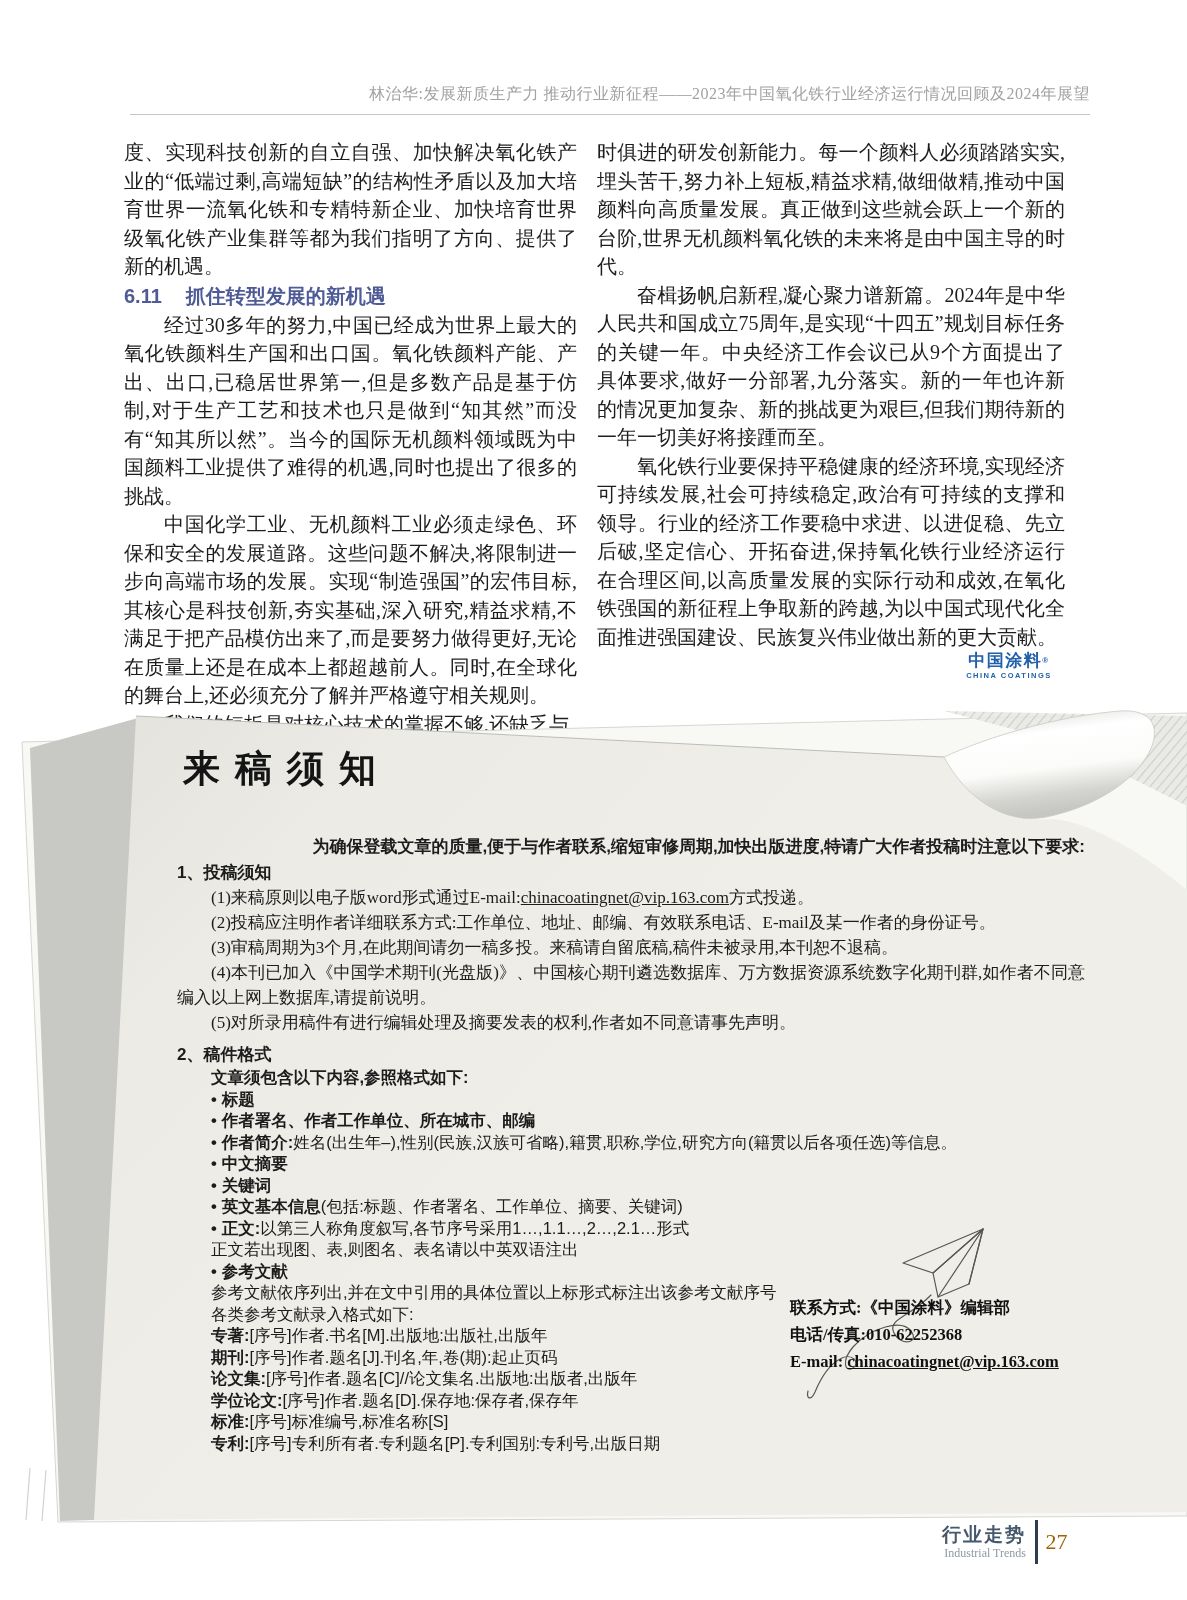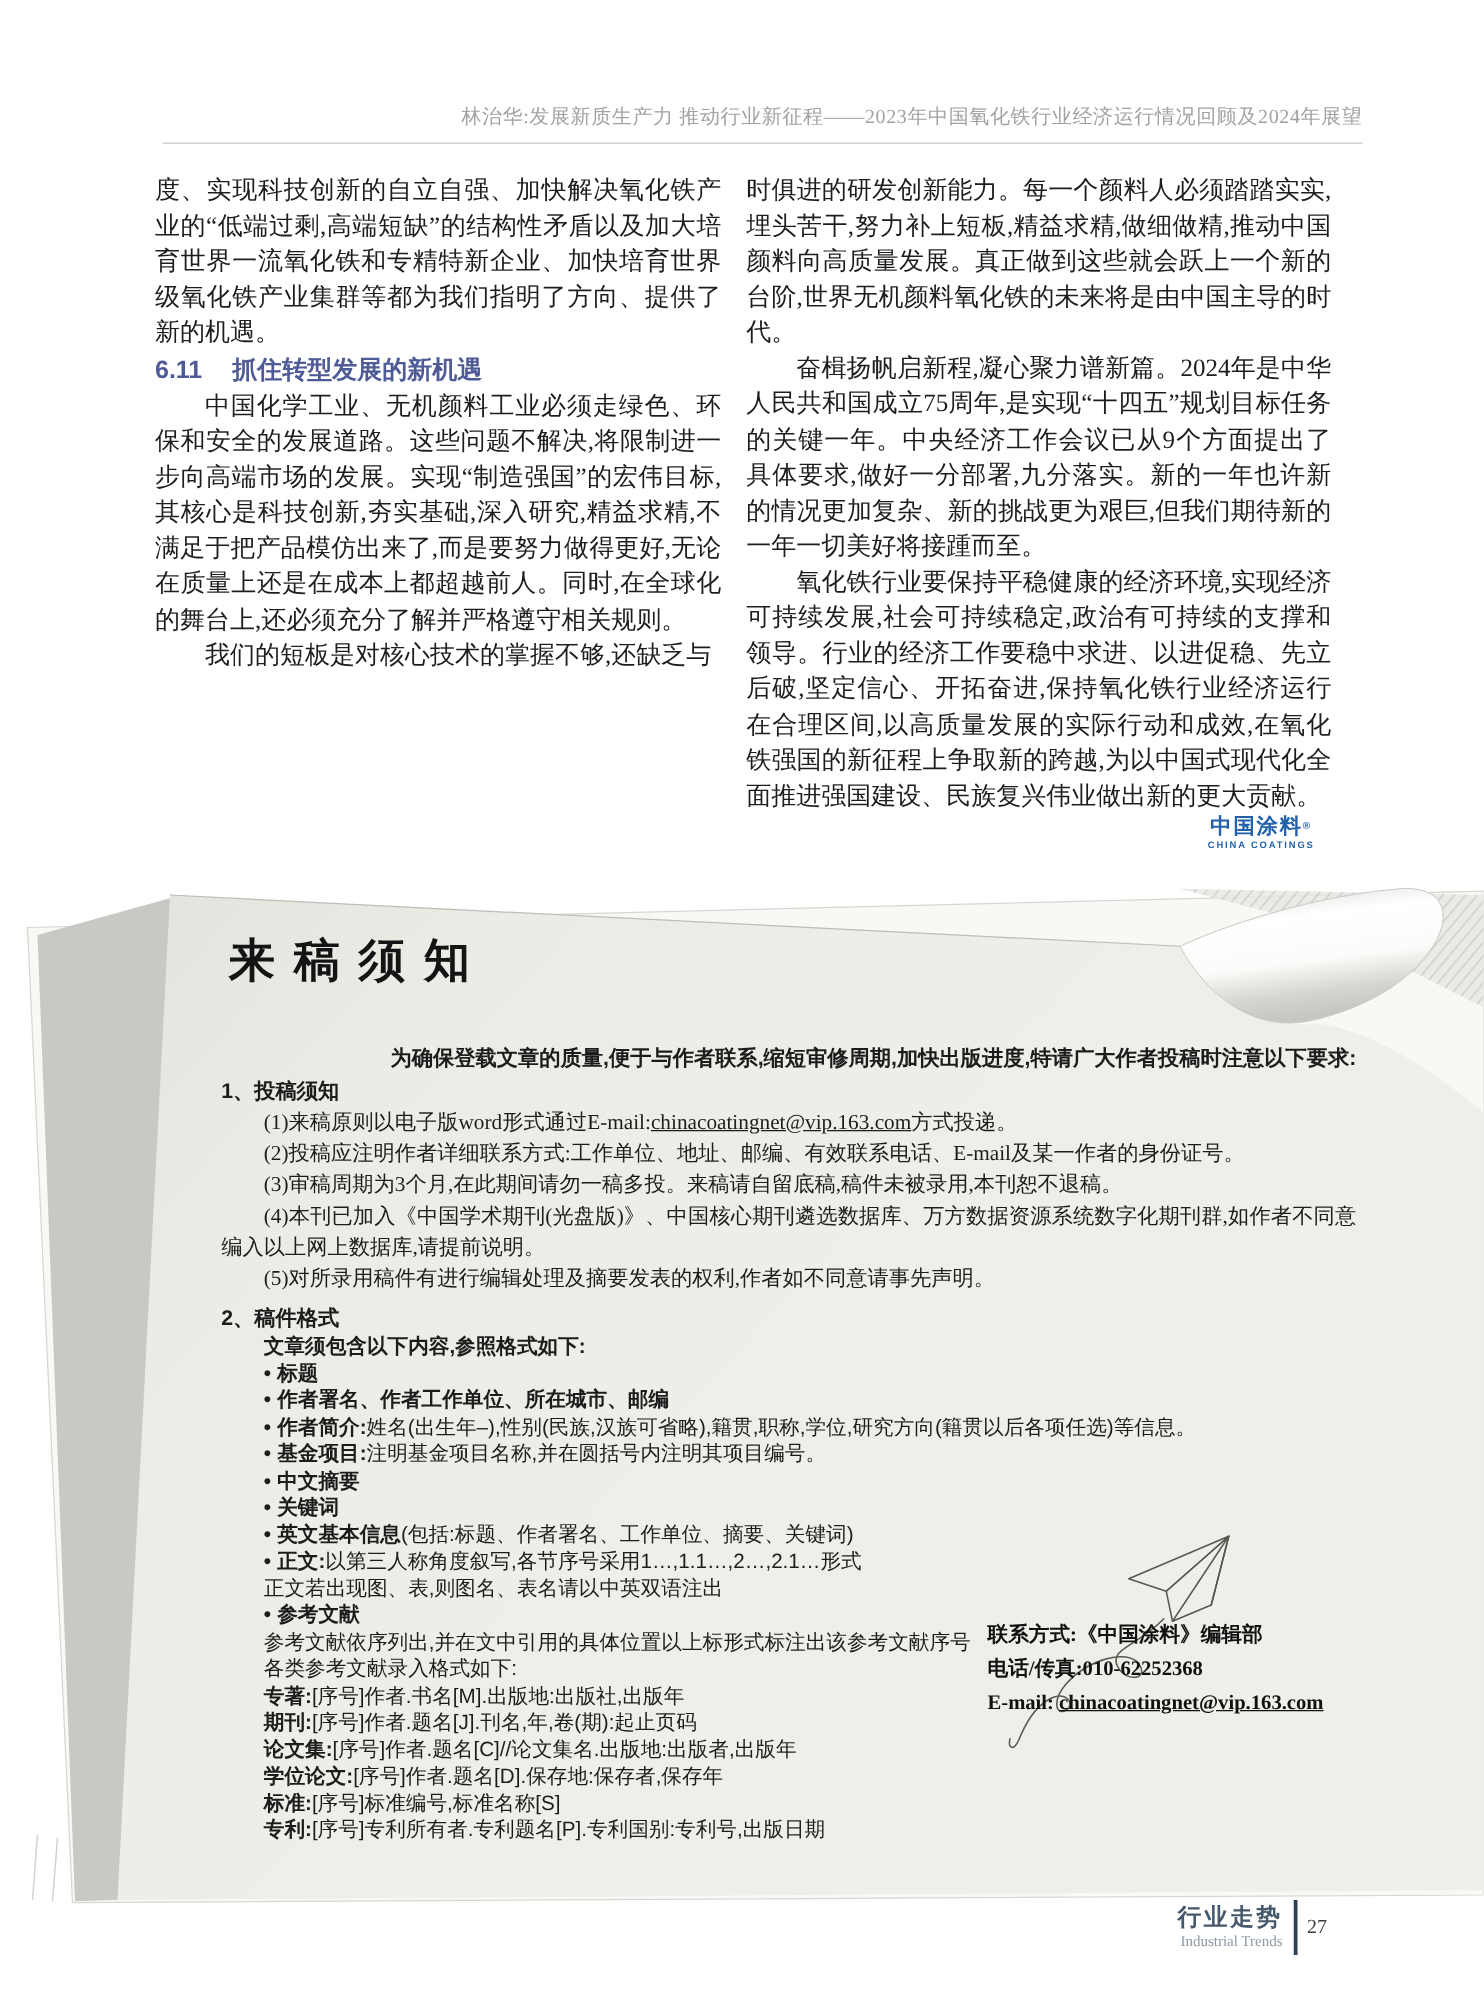--- a/index.html
+++ b/index.html
@@ -51,33 +51,34 @@
   .contact{position:absolute;left:790px;top:1294px;z-index:2;color:#111;
     font-family:"Liberation Serif","DejaVu Serif",serif;font-weight:bold;
     font-size:16.5px;line-height:27px;}
   
   .footer{position:absolute;left:942px;top:1520px;display:flex;align-items:center;z-index:1;}
   .f-col{text-align:right;}
   .f-zh{font-family:"Liberation Sans","DejaVu Sans",sans-serif;font-weight:bold;
     font-size:19px;line-height:22px;color:#46586c;letter-spacing:2px;}
   .f-en{font-family:"Liberation Serif","DejaVu Serif",serif;font-size:12px;line-height:14px;color:#8d99a4;}
   .f-bar{width:2.5px;height:44px;background:#2c3e52;margin:0 8px 0 9px;}
-  .f-num{font-family:"Liberation Serif","DejaVu Serif",serif;font-size:16px;line-height:44px;color:#404040;}
+  .f-num{font-family:"Liberation Serif","DejaVu Serif",serif;font-size:22px;line-height:44px;color:#a16207;}
 </style>
 </head>
 <body>
 
 <div class="running-head">林治华:发展新质生产力  推动行业新征程——2023年中国氧化铁行业经济运行情况回顾及2024年展望</div>
 <div class="head-rule"></div>
 
 <div class="col col-left">
   <p class="noindent">度、实现科技创新的自立自强、加快解决氧化铁产业的“低端过剩,高端短缺”的结构性矛盾以及加大培育世界一流氧化铁和专精特新企业、加快培育世界级氧化铁产业集群等都为我们指明了方向、提供了新的机遇。</p>
   <div class="sec-h">
     <span class="num">6.11</span><span>抓住转型发展的新机遇</span>
   </div>
+  <p>经过30多年的努力,中国已经成为世界上最大的氧化铁颜料生产国和出口国。氧化铁颜料产能、产出、出口,已稳居世界第一,但是多数产品是基于仿制,对于生产工艺和技术也只是做到“知其然”而没有“知其所以然”。当今的国际无机颜料领域既为中国颜料工业提供了难得的机遇,同时也提出了很多的挑战。</p>
   <p>中国化学工业、无机颜料工业必须走绿色、环保和安全的发展道路。这些问题不解决,将限制进一步向高端市场的发展。实现“制造强国”的宏伟目标,其核心是科技创新,夯实基础,深入研究,精益求精,不满足于把产品模仿出来了,而是要努力做得更好,无论在质量上还是在成本上都超越前人。同时,在全球化的舞台上,还必须充分了解并严格遵守相关规则。</p>
   <p>我们的短板是对核心技术的掌握不够,还缺乏与</p>
 </div>
 
 <div class="col col-right">
   <p class="noindent">时俱进的研发创新能力。每一个颜料人必须踏踏实实,埋头苦干,努力补上短板,精益求精,做细做精,推动中国颜料向高质量发展。真正做到这些就会跃上一个新的台阶,世界无机颜料氧化铁的未来将是由中国主导的时代。</p>
   <p>奋楫扬帆启新程,凝心聚力谱新篇。2024年是中华人民共和国成立75周年,是实现“十四五”规划目标任务的关键一年。中央经济工作会议已从9个方面提出了具体要求,做好一分部署,九分落实。新的一年也许新的情况更加复杂、新的挑战更为艰巨,但我们期待新的一年一切美好将接踵而至。</p>
   <p>氧化铁行业要保持平稳健康的经济环境,实现经济可持续发展,社会可持续稳定,政治有可持续的支撑和领导。行业的经济工作要稳中求进、以进促稳、先立后破,坚定信心、开拓奋进,保持氧化铁行业经济运行在合理区间,以高质量发展的实际行动和成效,在氧化铁强国的新征程上争取新的跨越,为以中国式现代化全面推进强国建设、民族复兴伟业做出新的更大贡献。</p>
 </div>
 
@@ -130,21 +131,20 @@
   <p class="n-item">(2)投稿应注明作者详细联系方式:工作单位、地址、邮编、有效联系电话、E-mail及某一作者的身份证号。</p>
   <p class="n-item">(3)审稿周期为3个月,在此期间请勿一稿多投。来稿请自留底稿,稿件未被录用,本刊恕不退稿。</p>
   <p class="n-item">(4)本刊已加入《中国学术期刊(光盘版)》、中国核心期刊遴选数据库、万方数据资源系统数字化期刊群,如作者不同意编入以上网上数据库,请提前说明。</p>
   <p class="n-item">(5)对所录用稿件有进行编辑处理及摘要发表的权利,作者如不同意请事先声明。</p>
 
   <div class="n-h n-h2">2、稿件格式</div>
   <div class="f-line f-bold">文章须包含以下内容,参照格式如下:</div>
   <div class="f-line"><span class="blt">•</span><span class="f-label">标题</span></div>
   <div class="f-line"><span class="blt">•</span><span class="f-label">作者署名、作者工作单位、所在城市、邮编</span></div>
   <div class="f-line"><span class="blt">•</span><span class="f-label">作者简介:</span><span class="f-text">姓名(出生年–),性别(民族,汉族可省略),籍贯,职称,学位,研究方向(籍贯以后各项任选)等信息。</span></div>
-  <div class="f-line"><span class="blt">•</span><span class="f-label">基金项目:</span><span class="f-text">注明基金项目名称,并在圆括号内注明其项目编号。</span></div>
   <div class="f-line"><span class="blt">•</span><span class="f-label">中文摘要</span></div>
   <div class="f-line"><span class="blt">•</span><span class="f-label">关键词</span></div>
   <div class="f-line"><span class="blt">•</span><span class="f-label">英文基本信息</span><span class="f-text">(包括:标题、作者署名、工作单位、摘要、关键词)</span></div>
   <div class="f-line"><span class="blt">•</span><span class="f-label">正文:</span><span class="f-text">以第三人称角度叙写,各节序号采用1…,1.1…,2…,2.1…形式</span></div>
   <div class="f-line">正文若出现图、表,则图名、表名请以中英双语注出</div>
   <div class="f-line"><span class="blt">•</span><span class="f-label">参考文献</span></div>
   <div class="f-line">参考文献依序列出,并在文中引用的具体位置以上标形式标注出该参考文献序号</div>
   <div class="f-line">各类参考文献录入格式如下:</div>
   <div class="f-line"><span class="f-label">专著:</span><span class="f-text">[序号]作者.书名[M].出版地:出版社,出版年</span></div>
   <div class="f-line"><span class="f-label">期刊:</span><span class="f-text">[序号]作者.题名[J].刊名,年,卷(期):起止页码</span></div>

